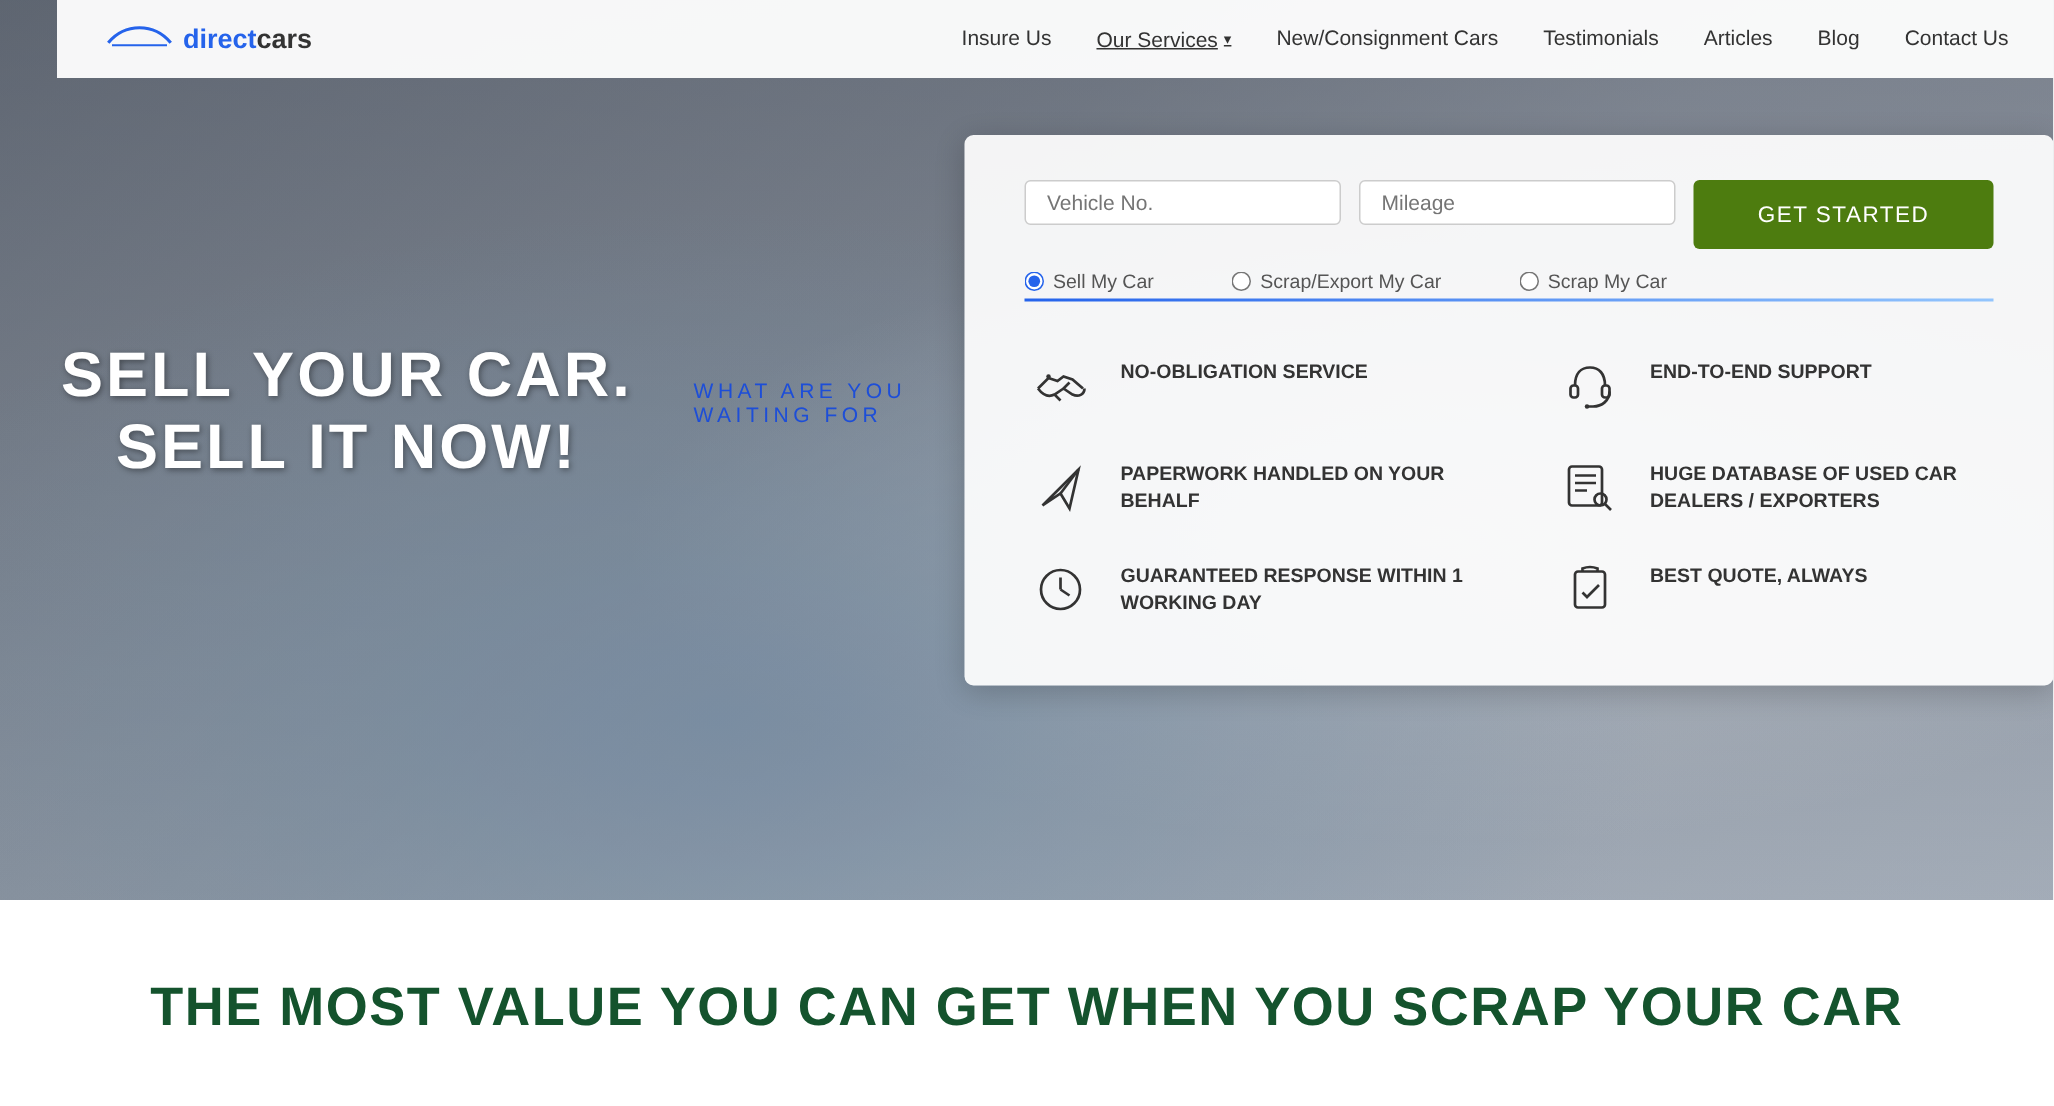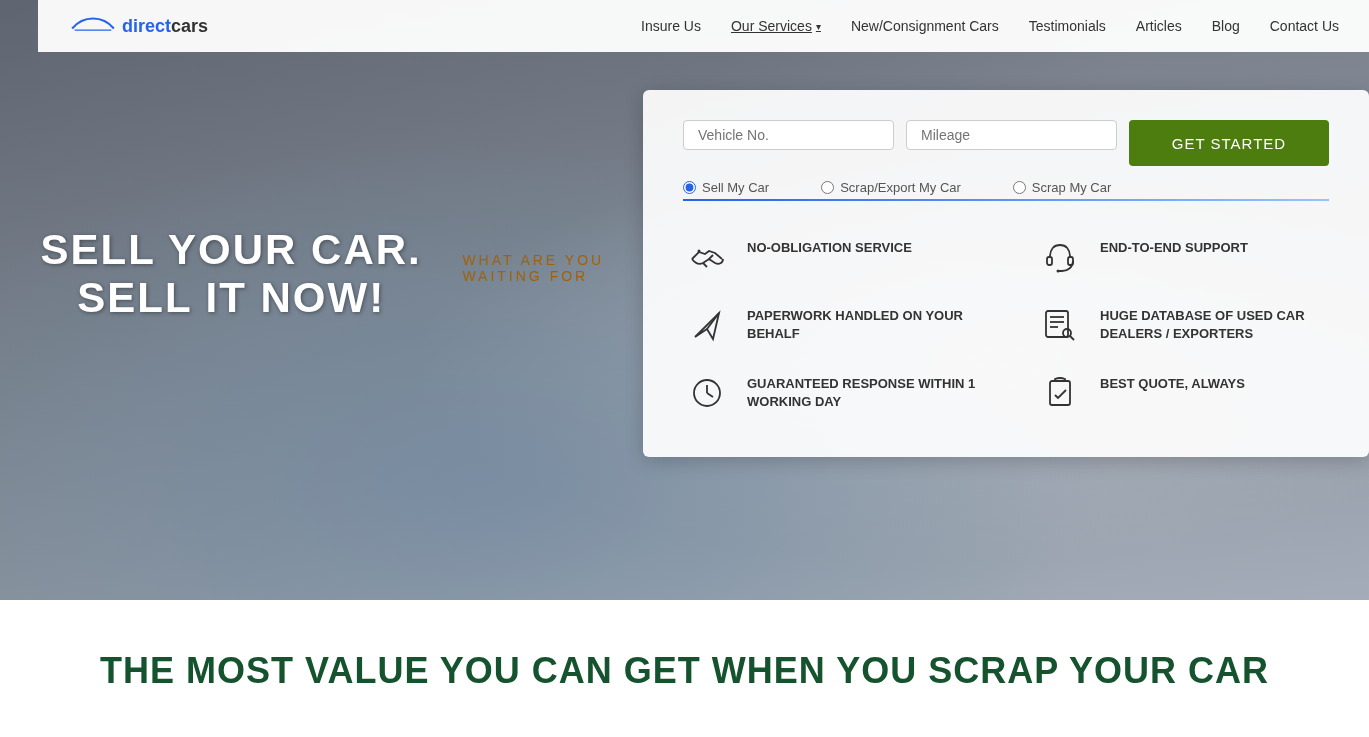--- a/index.html
+++ b/index.html
@@ -92,21 +92,21 @@
       font-size: 42px;
       font-weight: 900;
       color: #fff;
       text-transform: uppercase;
       letter-spacing: 2px;
       text-align: center;
       text-shadow: 1px 1px 4px rgba(0,0,0,0.4);
     }
     .hero-subtitle {
       font-size: 14px;
-      color: #a16207;
+      color: #1d4ed8;
       letter-spacing: 3px;
       text-transform: uppercase;
       margin-top: 19px;
       margin-bottom: 30px;
     }
 
     
     .form-card {
       background: rgba(255,255,255,0.92);
       border-radius: 6px;

